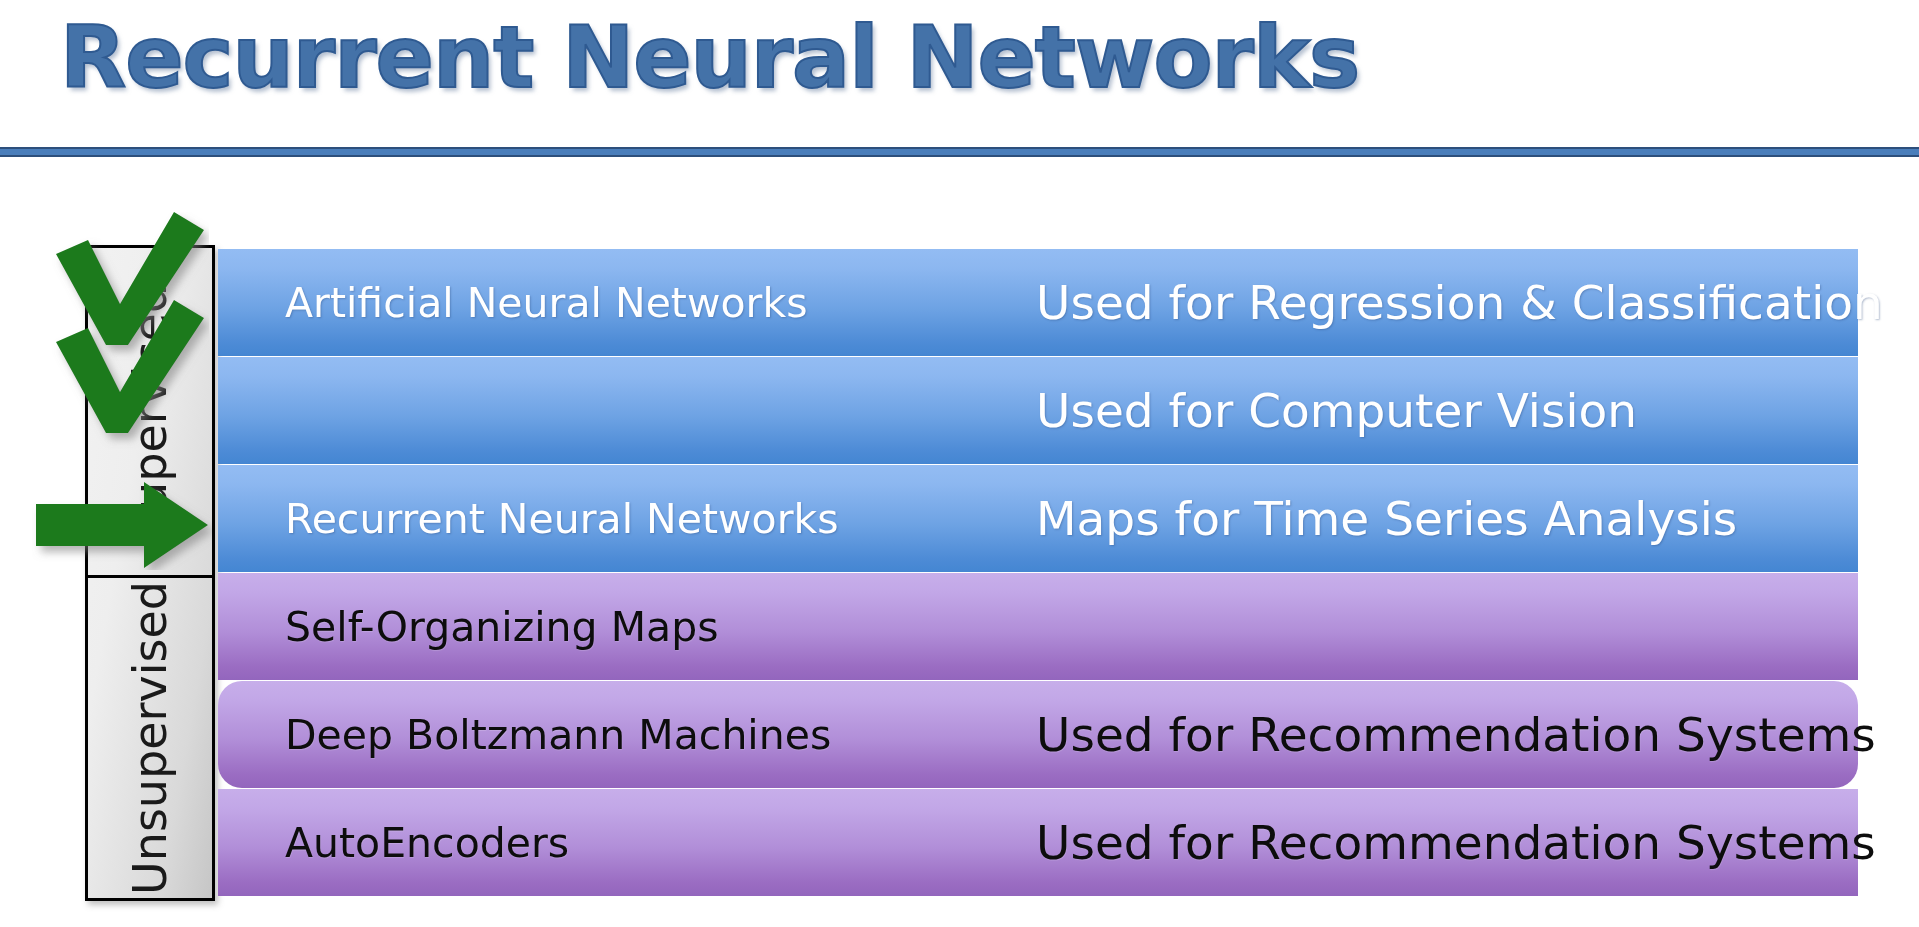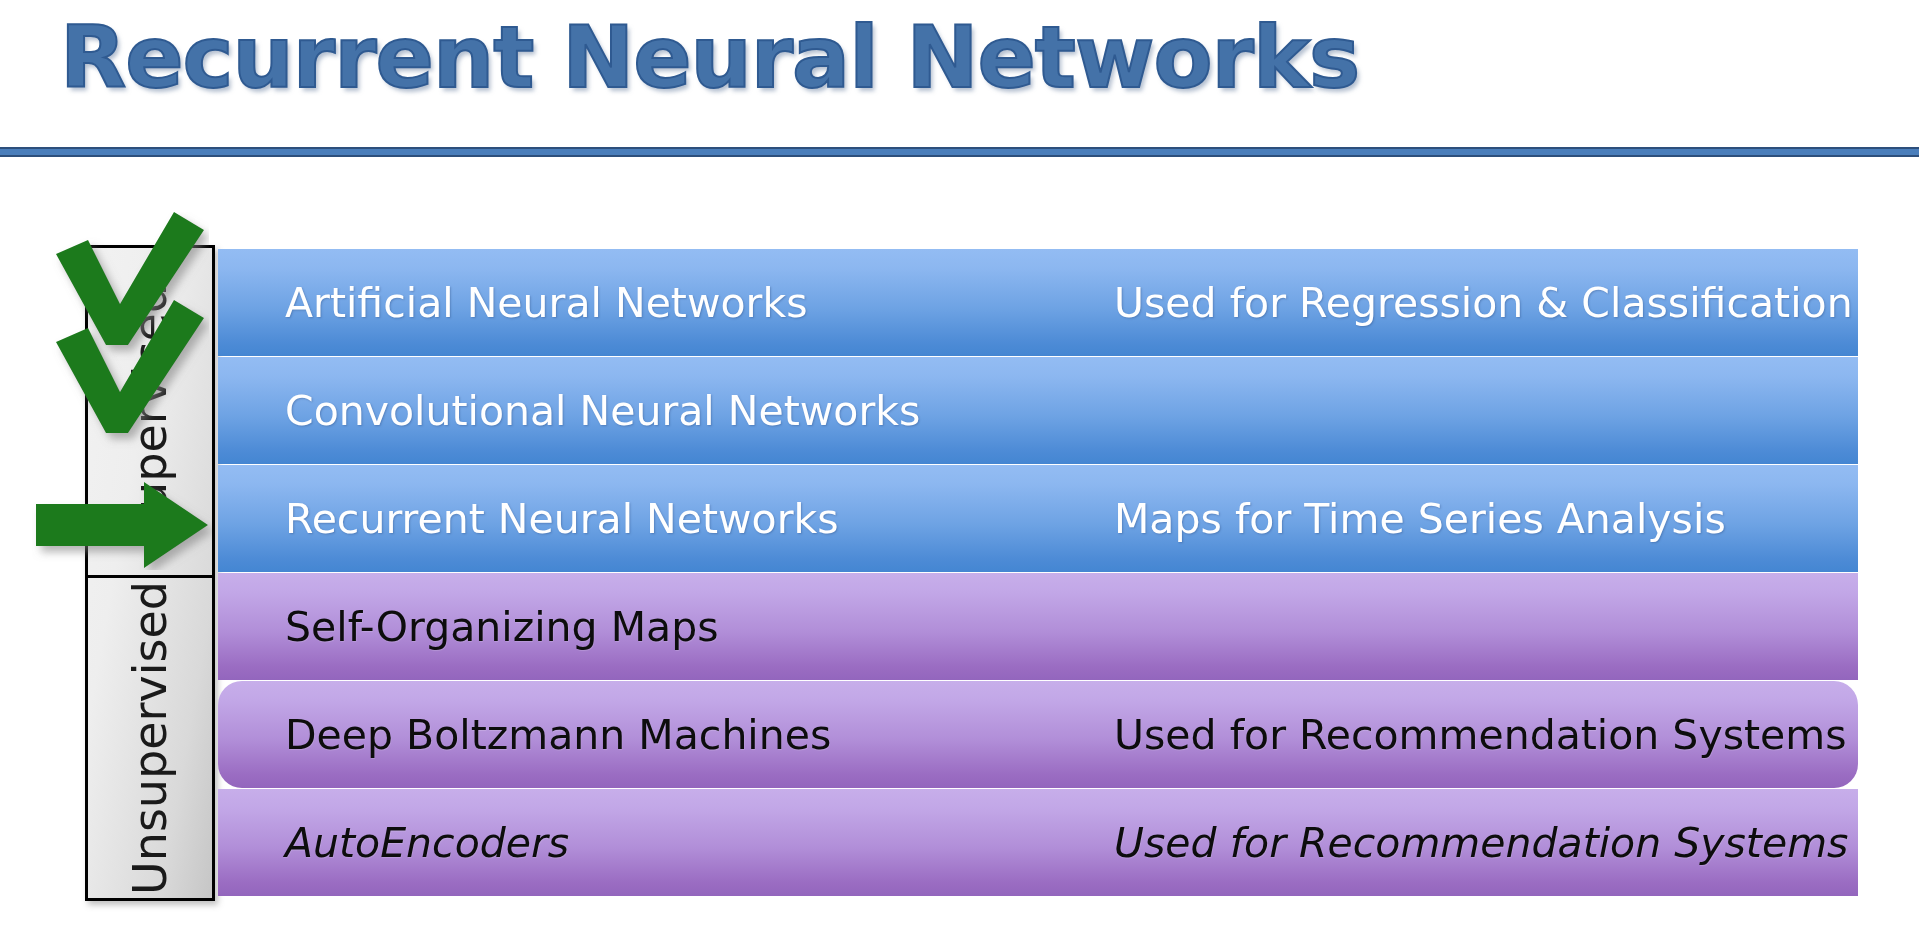--- a/index.html
+++ b/index.html
@@ -134,34 +134,34 @@
         #9a6cc2 88%,
         #9366bd 100%);
     color: #0d0d0d;
     text-shadow: 0.5px 0.5px 1px rgba(255,255,255,0.18);
   }
   #row-0 { top: 0px; }
   #row-1 { top: 108px; }
   #row-2 { top: 216px; }
   #row-3 { top: 324px; }
   #row-4 { top: 432px; border-radius: 24px; }
-  #row-5 { top: 540px; font-style: italic; }
+  #row-5 { top: 540px; }
 
   .cell-model {
     position: absolute;
     left: 67px;
     font-size: 41px;
     font-weight: 400;
     white-space: nowrap;
     font-family: "DejaVu Sans", "Liberation Sans", sans-serif;
   }
   .cell-usecase {
     position: absolute;
-    left: 896px;
-    font-size: 41px;
+    left: 818px;
+    font-size: 47px;
     font-weight: 400;
     white-space: nowrap;
     font-family: "DejaVu Sans", "Liberation Sans", sans-serif;
   }
 </style>
 </head>
 <body>
 
 <div id="slide-header">
   <div id="slide-title">Recurrent Neural Networks</div>
@@ -208,21 +208,21 @@
 </svg>
 
 <div id="network-table">
 
   <div id="row-0" class="table-row row-supervised">
     <span class="cell-model">Artificial Neural Networks</span>
     <span class="cell-usecase">Used for Regression &amp; Classification</span>
   </div>
 
   <div id="row-1" class="table-row row-supervised">
-    <span class="cell-model">Convolutional Neural Networks</span>
+    <span class="cell-usecase">Used for Computer Vision</span>
   </div>
 
   <div id="row-2" class="table-row row-supervised">
     <span class="cell-model">Recurrent Neural Networks</span>
     <span class="cell-usecase">Maps for Time Series Analysis</span>
   </div>
 
   <div id="row-3" class="table-row row-unsupervised">
     <span class="cell-model">Self-Organizing Maps</span>
   </div>

